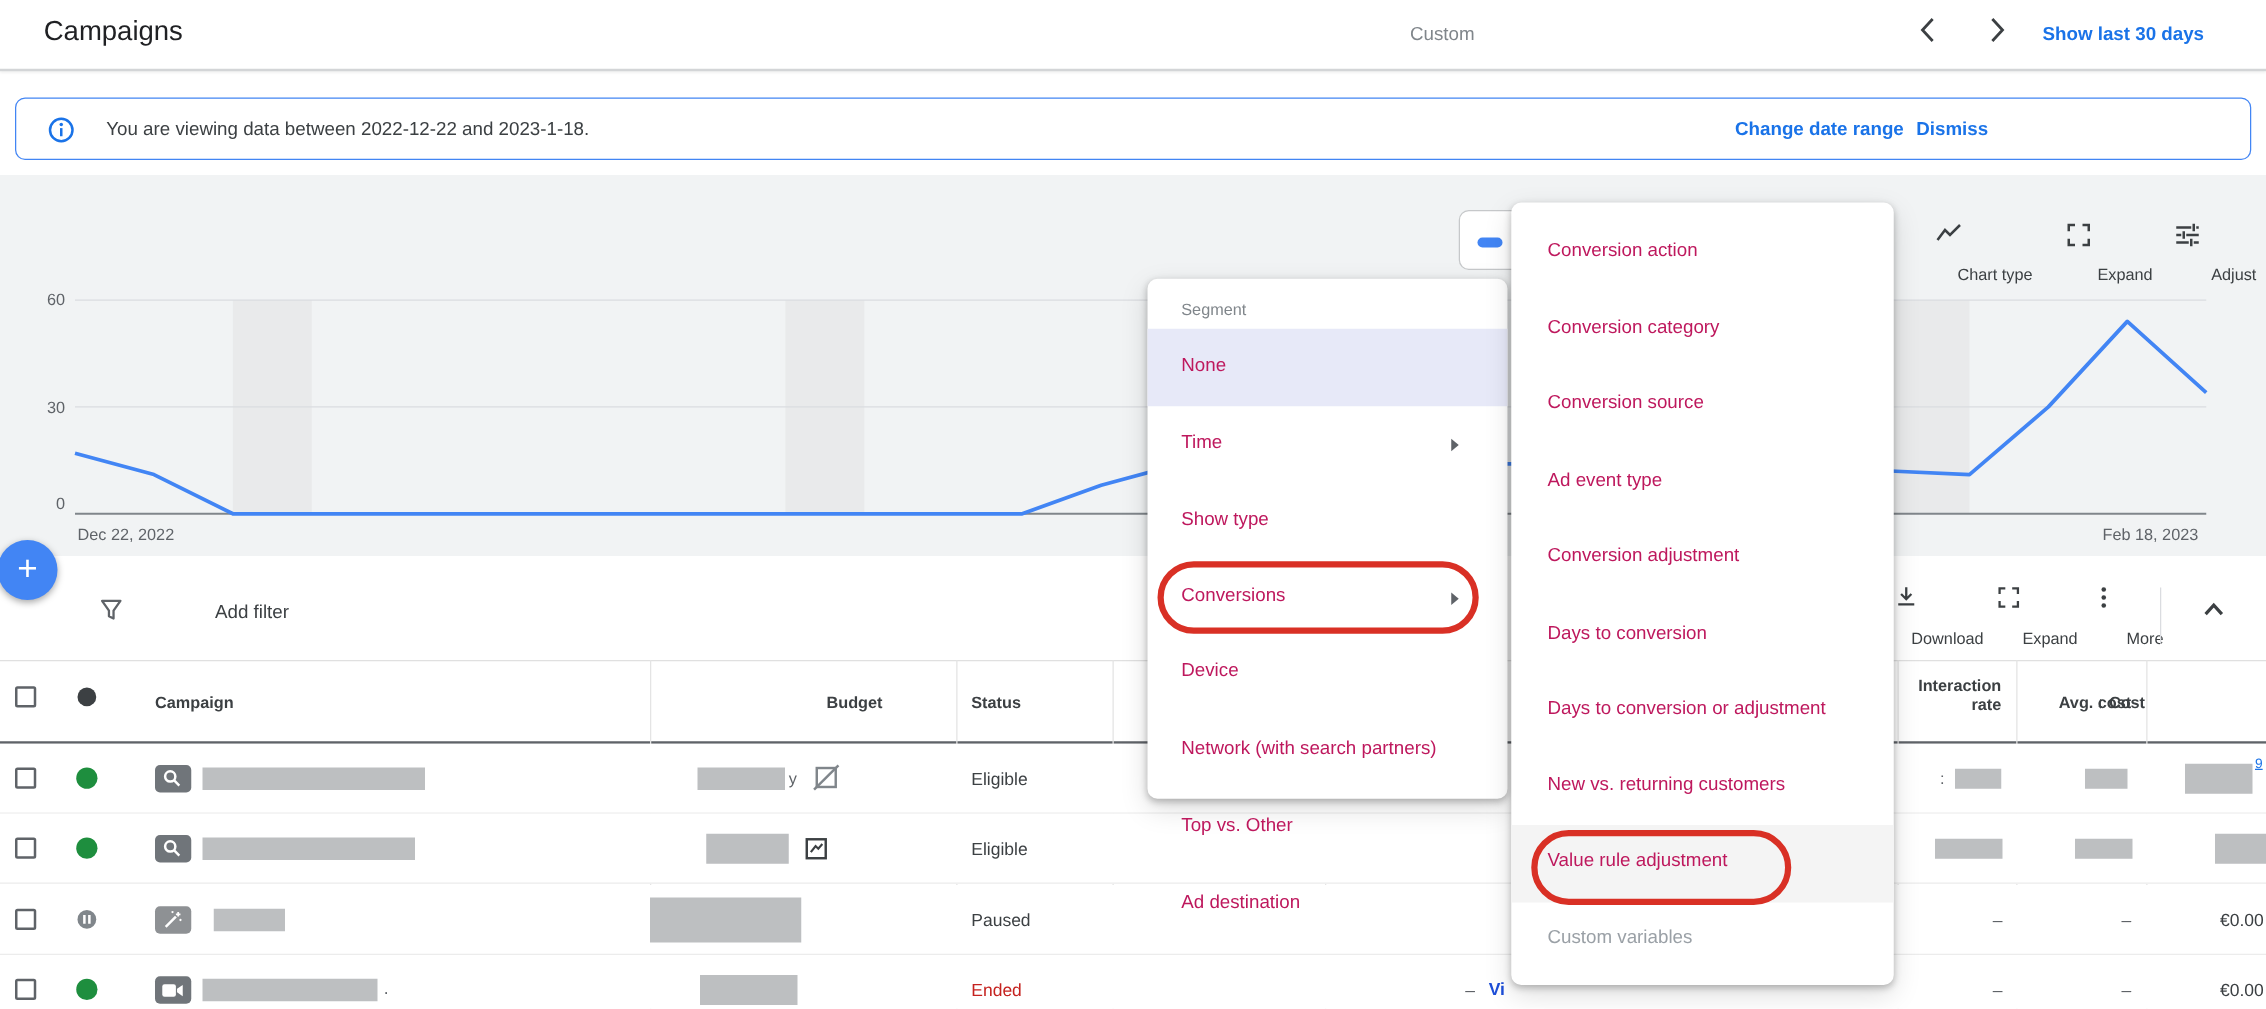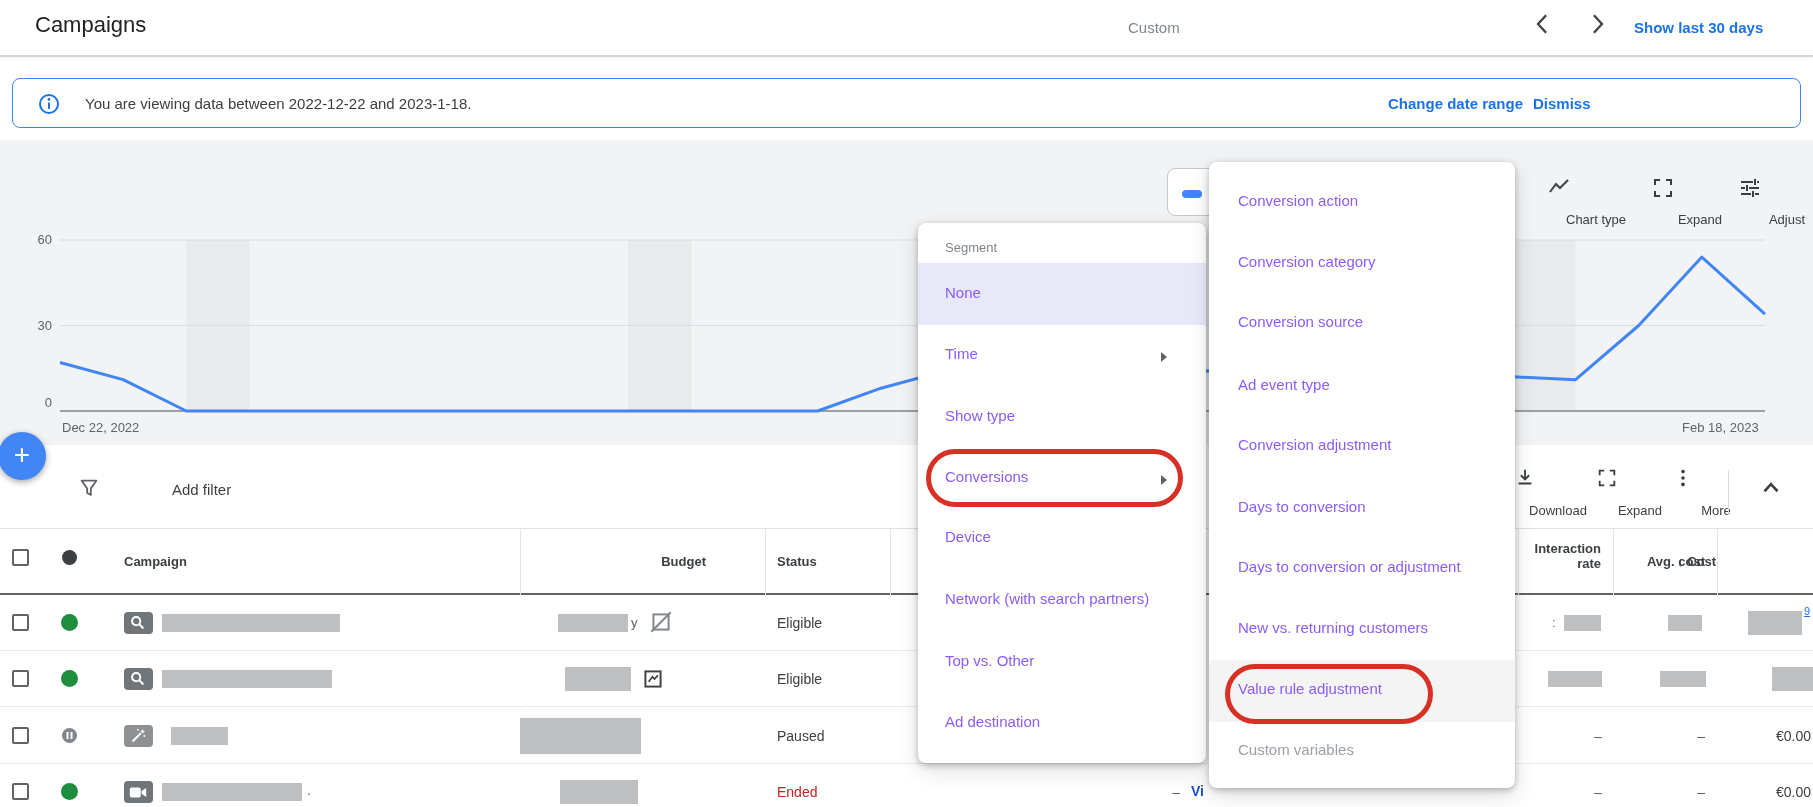--- a/index.html
+++ b/index.html
@@ -66,24 +66,24 @@
   .bar { position:absolute; background:#bdbfc1; }
   .typeicon { position:absolute; left:124px; top:17px; width:29px; height:22px; border-radius:4px;
     background:#70757a; }
   .typeicon svg { position:absolute; left:3px; top:1px; }
   .status-txt { position:absolute; left:777px; top:20px; font-size:14px; }
   .cellnum { position:absolute; font-size:14px; color:#5f6368; text-align:right; }
 
   
   .menu { position:absolute; background:#fff; border-radius:8px;
     box-shadow:0 2px 6px rgba(0,0,0,.25), 0 8px 22px rgba(0,0,0,.13); }
-  #seg-menu { left:918px; top:223px; width:288px; height:540px; z-index:20; }
+  #seg-menu { left:918px; top:223px; width:288px; height:416px; z-index:20; }
   #seg-menu .mhead { position:absolute; left:27px; top:17px; font-size:13px; color:#80868b; }
   #none-band { position:absolute; left:0; top:40px; width:100%; height:62px; background:#e7e9f8; }
-  .mitem { position:absolute; left:27px; font-size:15px; color:#8b5cf6; white-space:nowrap; cursor:pointer; }
+  .mitem { position:absolute; left:27px; font-size:15px; color:#be185d; white-space:nowrap; cursor:pointer; }
   .subarrow { position:absolute; left:240px; cursor:pointer; }
   #sub-menu { left:1209px; top:162px; width:306px; height:626px; z-index:21; }
   #sub-menu .mitem { left:29px; }
   #hover-band { position:absolute; left:0; top:498px; width:100%; height:62px; background:#f4f4f4; }
   .disabled { color:#9aa0a6 !important; }
   .redcircle { position:absolute; border:5px solid #d93025; border-radius:30px; z-index:30; }
   #circle-conversions { left:926px; top:449px; width:257px; height:58px; }
   #circle-valuerule { left:1225px; top:664px; width:208px; height:60px; }
 
   .clipbox { position:absolute; overflow:hidden; white-space:nowrap; }

